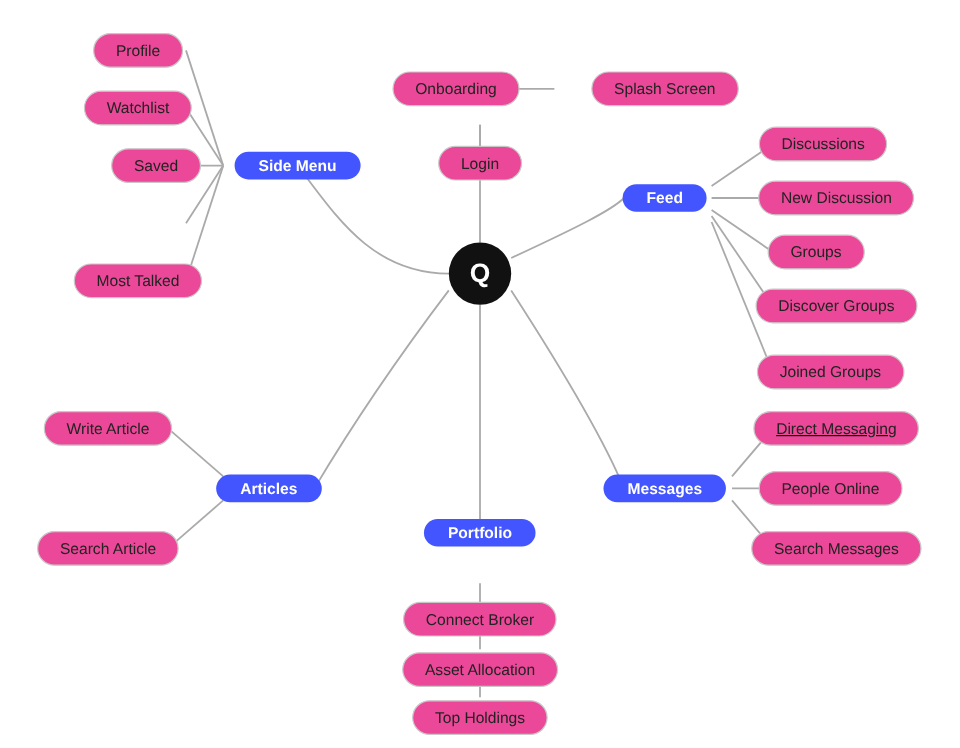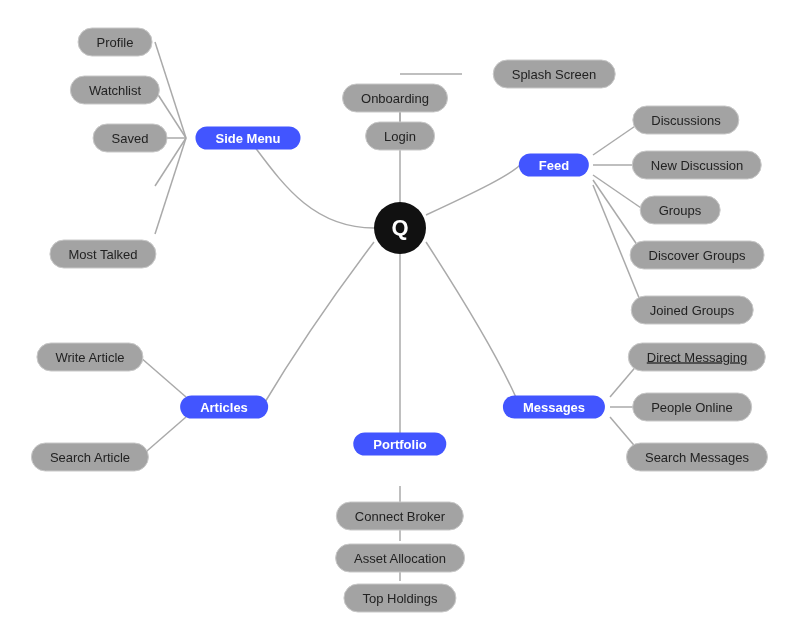--- a/index.html
+++ b/index.html
@@ -25,21 +25,21 @@
       pointer-events: none;
     }
     .node {
       position: absolute;
       transform: translate(-50%, -50%);
     }
     .node-pill {
       border: 1.5px solid #c8c8c8;
       border-radius: 20px;
       padding: 6px 18px;
-      background: #a3a3a3;
+      background: #ec4899;
       font-size: 13px;
       color: #222;
       white-space: nowrap;
       text-align: left;
     }
     .node-blue {
       background: #4255ff;
       color: #fff;
       border: none;
       border-radius: 20px;
@@ -116,25 +116,25 @@
   </div>
   <div class="node" style="left:115px;top:42px;">
     <div class="node-pill">Profile</div>
   </div>
   <div class="node" style="left:115px;top:90px;">
     <div class="node-pill">Watchlist</div>
   </div>
   <div class="node" style="left:130px;top:138px;">
     <div class="node-pill">Saved</div>
   </div>
-  <div class="node" style="left:103px;top:234px;margin-top:20px;">
+  <div class="node" style="left:115px;top:234px;">
     <div class="node-pill">Most Talked</div>
   </div>
 
-  <div class="node" style="left:395px;top:74px;margin-top:24px;">
+  <div class="node" style="left:380px;top:74px;">
     <div class="node-pill">Onboarding</div>
   </div>
   <div class="node" style="left:554px;top:74px;">
     <div class="node-pill">Splash Screen</div>
   </div>
   <div class="node" style="left:400px;top:136px;">
     <div class="node-pill">Login</div>
   </div>
 
   <div class="node" style="left:554px;top:165px;">

